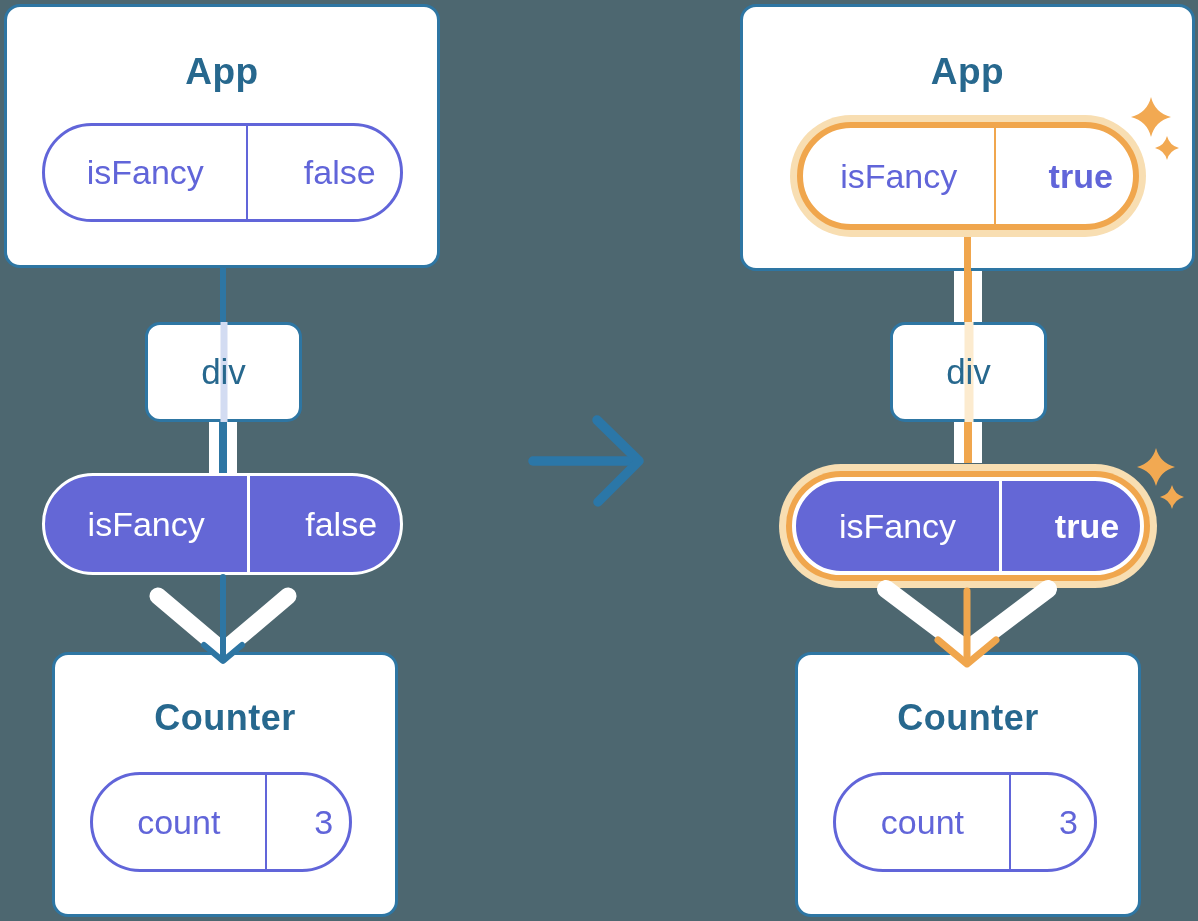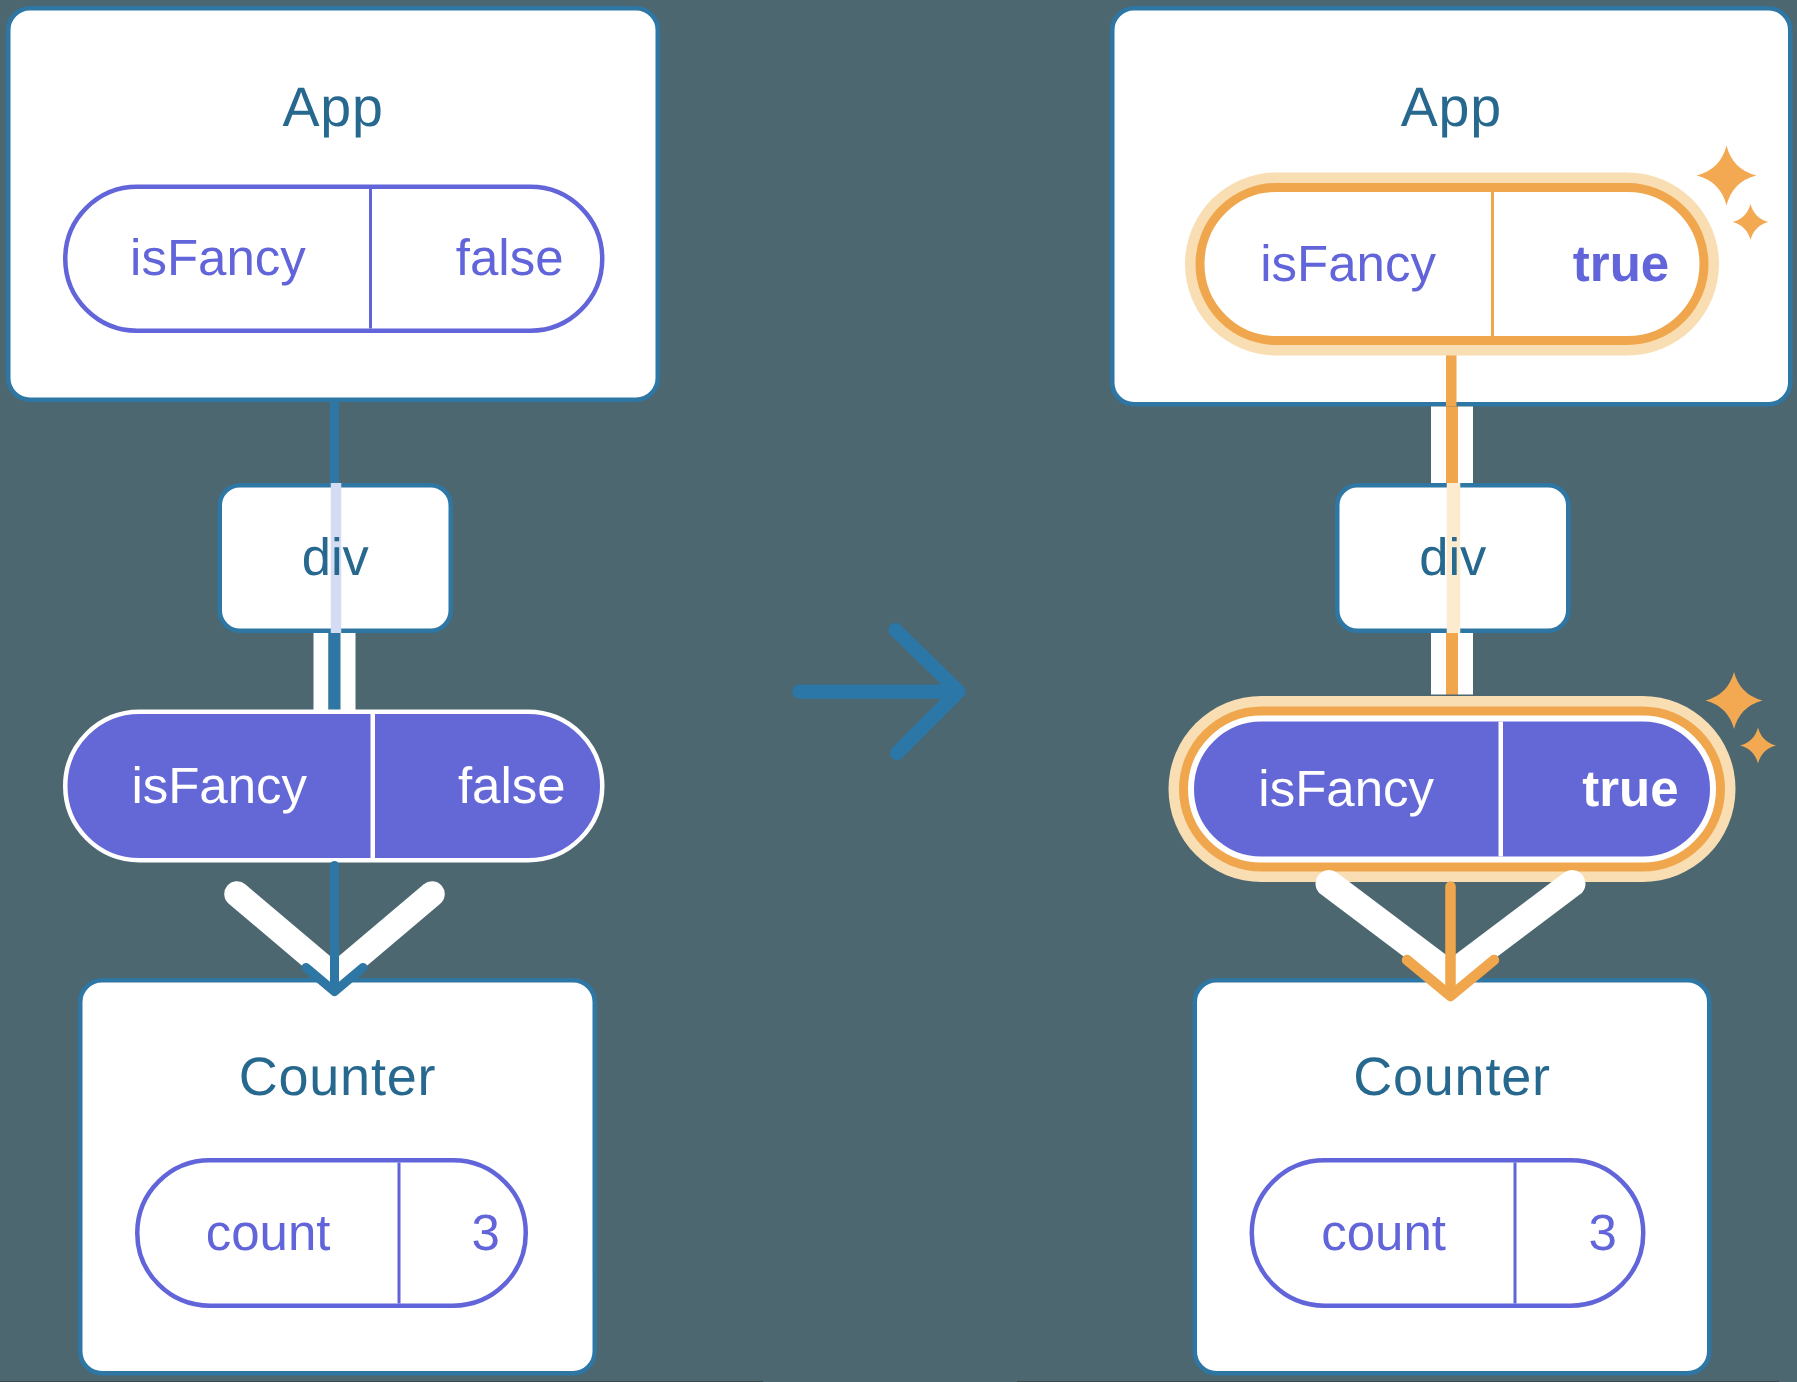--- a/index.html
+++ b/index.html
@@ -15,21 +15,21 @@
     border-radius:16px;box-sizing:border-box;z-index:2;
   }
   .divbox{
     position:absolute;background:var(--card-bg,#FFFFFF);
     border:3px solid var(--line-blue,#2E76A3);
     border-radius:15px;box-sizing:border-box;z-index:4;
     display:flex;align-items:center;justify-content:center;
   }
   .card-title{
     position:absolute;left:0;right:0;text-align:center;
-    color:var(--title-blue,#27688E);font-size:37px;font-weight:400;
+    color:var(--title-blue,#27688E);font-size:37px;font-weight:700;
     letter-spacing:.5px;
   }
   .div-label{
     color:var(--title-blue,#27688E);font-size:35px;font-weight:500;
     position:relative;z-index:2;
   }
   .stripe{position:absolute;top:-3px;bottom:-3px;left:50%;transform:translateX(-50%);z-index:1;}
   .stripe.lav{width:7px;background:var(--lavender-stripe,#D3DCF2);}
   .stripe.org{width:9px;background:var(--orange-stripe,#FCEBCF);}
   

